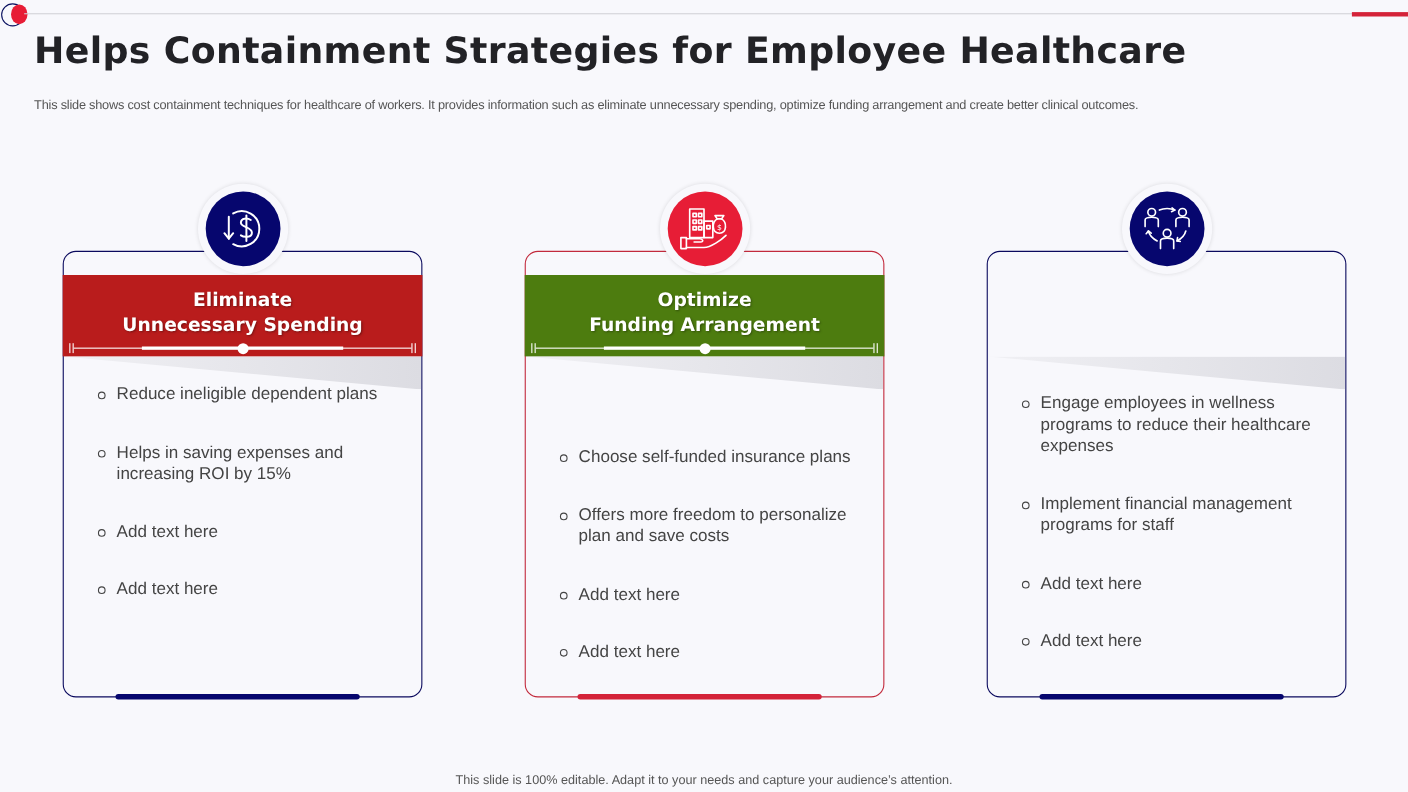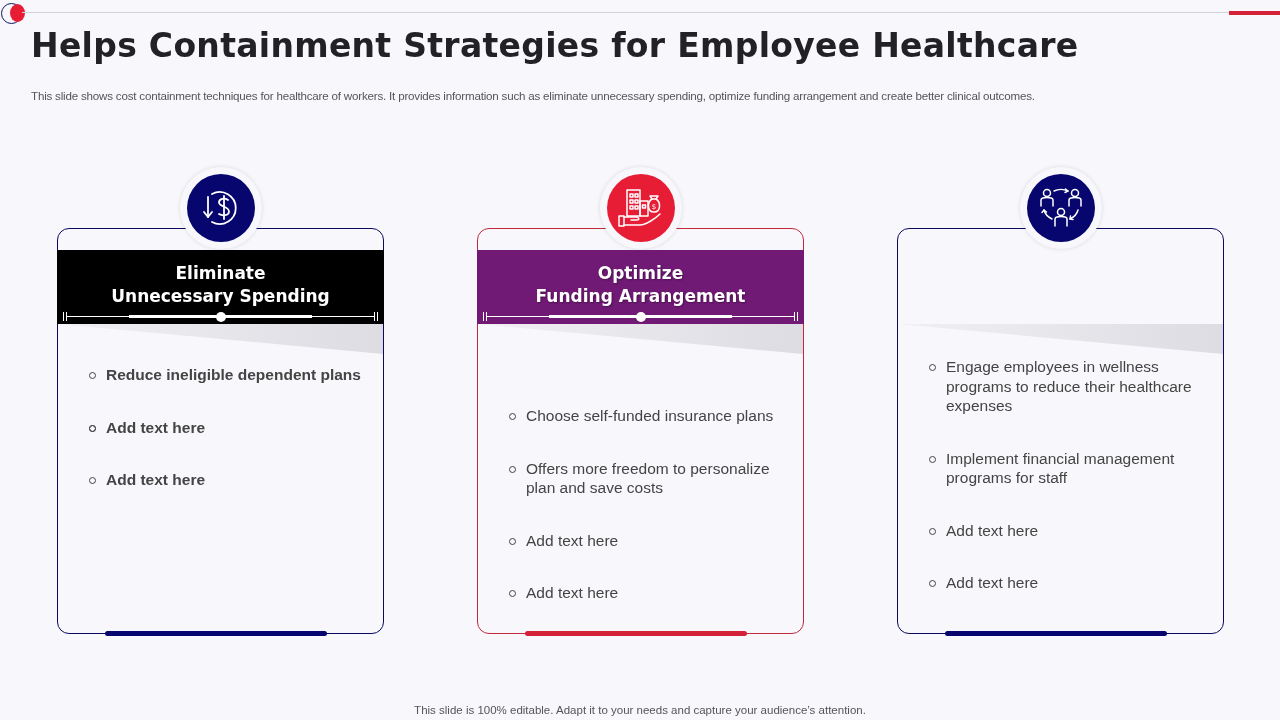--- a/index.html
+++ b/index.html
@@ -39,23 +39,23 @@
       white-space: nowrap;
     }
     .card {
       position: absolute; top: 228px; width: 327px; height: 406px;
       border: 1.3px solid #0b0a5e; border-radius: 12px;
       background: #f8f8fc;
     }
     .card.red { border-color: #c22a3c; }
     .card-header {
       position: absolute; left: -1px; right: -1px; top: 21px; height: 74px;
-      background: #000000; color: #fff; text-align: center;
-    }
-    .card.red .card-header { background: #701a75; }
+      background: #b91c1c; color: #fff; text-align: center;
+    }
+    .card.red .card-header { background: #4d7c0f; }
     .card-title {
       position: absolute; left: 0; right: 0; top: 12px;
       font-family: "DejaVu Sans", sans-serif; font-weight: bold;
       font-size: 17px; line-height: 23px;
       text-shadow: 1px 1px 2px rgba(0,0,0,0.35);
       white-space: pre-line;
     }
     .slider {
       position: absolute; left: 6px; right: 6px; top: 62px; height: 10px;
     }
@@ -143,23 +143,23 @@
         <div class="tick" style="left:3px"></div>
       <div class="thin"></div>
         <div class="thick-l"></div>
         <div class="thick-r"></div>
       <div class="knob"></div>
       <div class="tick" style="right:0"></div>
         <div class="tick" style="right:3px"></div>
     </div>
   </div>
   <div class="shadow-wedge"></div>
-  <ul class="bullets" style="top:136px;font-weight:bold;">
+  <ul class="bullets" style="top:120px;">
     <li class="bullet"><span class="dot"></span><span>Reduce ineligible dependent plans</span></li>
-    <li class="bullet"><span class="dot"></span></li>
+    <li class="bullet"><span class="dot"></span><span>Helps in saving expenses and increasing ROI by 15%</span></li>
     <li class="bullet"><span class="dot"></span><span>Add text here</span></li>
     <li class="bullet"><span class="dot"></span><span>Add text here</span></li>
   </ul>
   <div class="bottom-bar"></div>
 </div>
 
 <div class="card red" style="left:477px;">
   <div class="icon-circle">
     <div class="inner">
       <svg width="50" height="46" viewBox="0 0 50 46" fill="none" stroke="#fff" stroke-width="1.5" stroke-linejoin="round" stroke-linecap="round">

